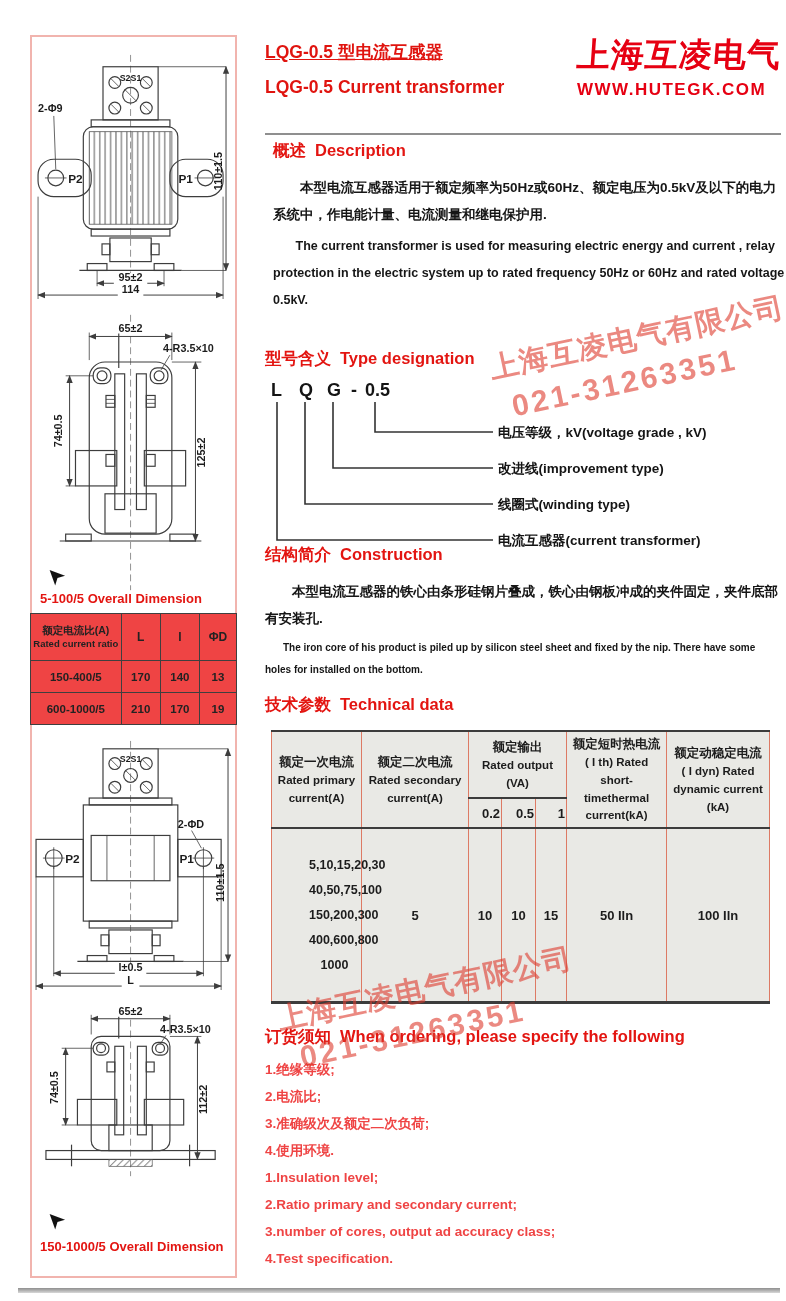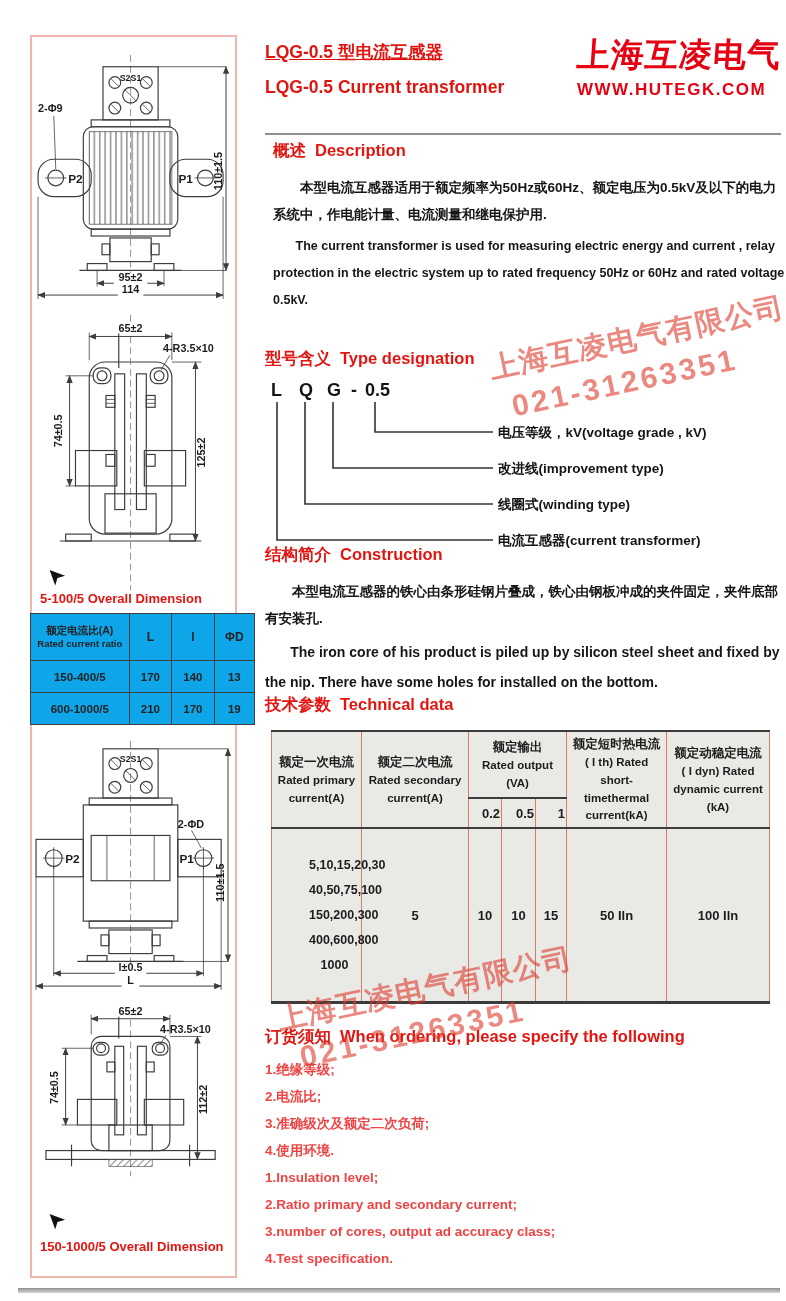--- a/index.html
+++ b/index.html
@@ -32,22 +32,22 @@
     position:absolute; left:14px; font-size:22px; color:#111;
     transform:rotate(-135deg); line-height:1;
   }
   .arr1 { top:528px; } .arr2 { top:1172px; }
   .dim-caption {
     position:absolute; left:8px; width:195px;
     color:#e31511; font-weight:bold; font-size:13px;
   }
   .cap1 { top:554px; } .cap2 { top:1202px; }
   .dim-table {
-    position:absolute; left:-2px; top:576px; width:225px;
-    border-collapse:collapse; table-layout:fixed; background:#0ea5e9;
+    position:absolute; left:-2px; top:576px; width:207px;
+    border-collapse:collapse; table-layout:fixed; background:#ef4444;
   }
   .dim-table td {
     border:1.5px solid #3f3f3f; text-align:center; vertical-align:middle;
     font-weight:bold; color:#222; padding:1px;
   }
   .dim-table .hd-cn { font-size:10.5px; line-height:1.3; }
   .dim-table .hd-en { font-size:9.5px; line-height:1.3; }
   .dim-table .hd    { font-size:12px; }
   .dim-table .val   { font-size:11.5px; height:29px; }
   .dim-table tr.hdr td { height:44px; }
@@ -424,21 +424,21 @@
         <text class="lbl-t" x="233" y="129">线圈式(winding type)</text>
         <text class="lbl-t" x="233" y="165">电流互感器(current transformer)</text>
       </svg>
     </div>
 
     <div class="rc-sec sec-cons">
       <h2 class="sec-h">
         <span>结构简介</span><span class="en">Construction</span>
       </h2>
       <p class="para-cn">本型电流互感器的铁心由条形硅钢片叠成，铁心由钢板冲成的夹件固定，夹件底部有安装孔.</p>
-      <p class="para-en" style="font-size:14px">The iron core of his product is piled up by silicon steel sheet and fixed by the nip. There  have some holes for installed on the bottom.</p>
+      <p class="para-en" style="font-size:10px">The iron core of his product is piled up by silicon steel sheet and fixed by the nip. There  have some holes for installed on the bottom.</p>
     </div>
 
     <div class="rc-sec sec-tech">
       <h2 class="sec-h">
         <span>技术参数</span><span class="en">Technical data</span>
       </h2>
       <table class="tech-table">
         <colgroup>
           <col style="width:90px">
             <col style="width:107px">

